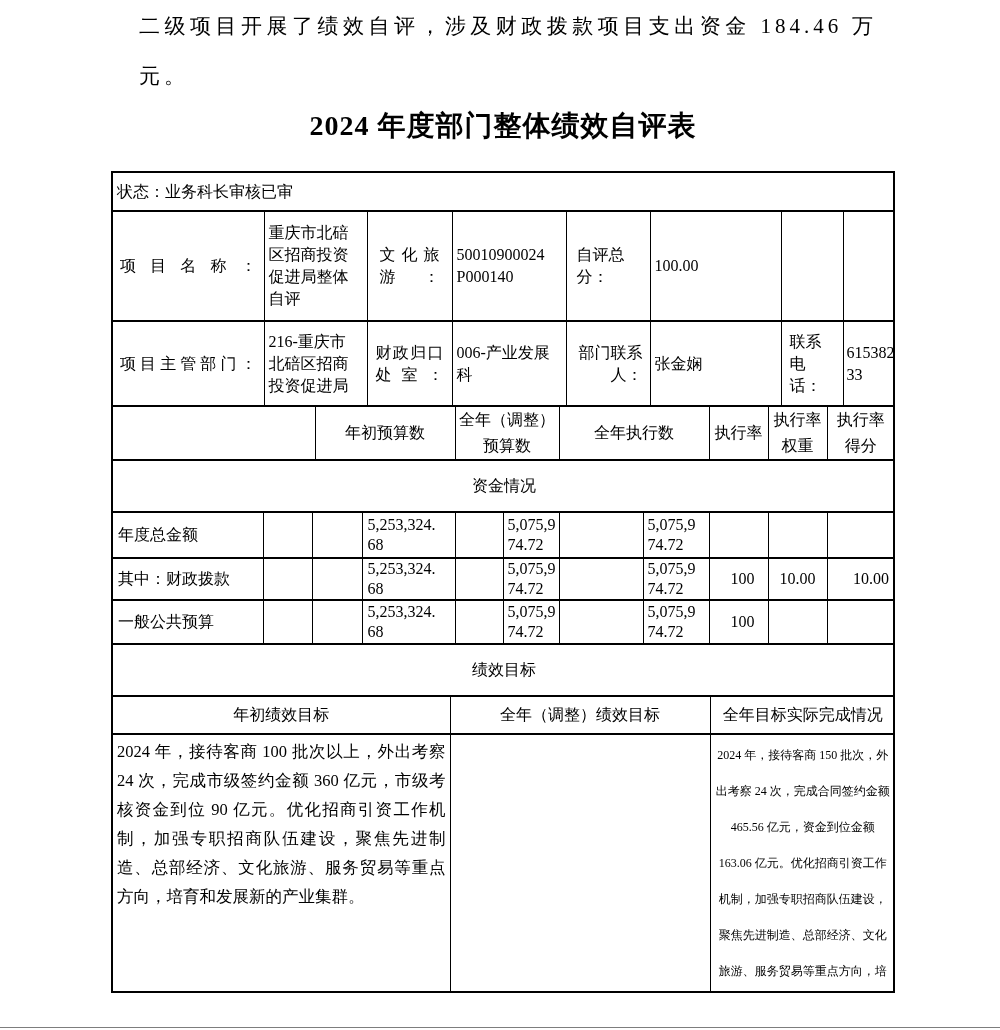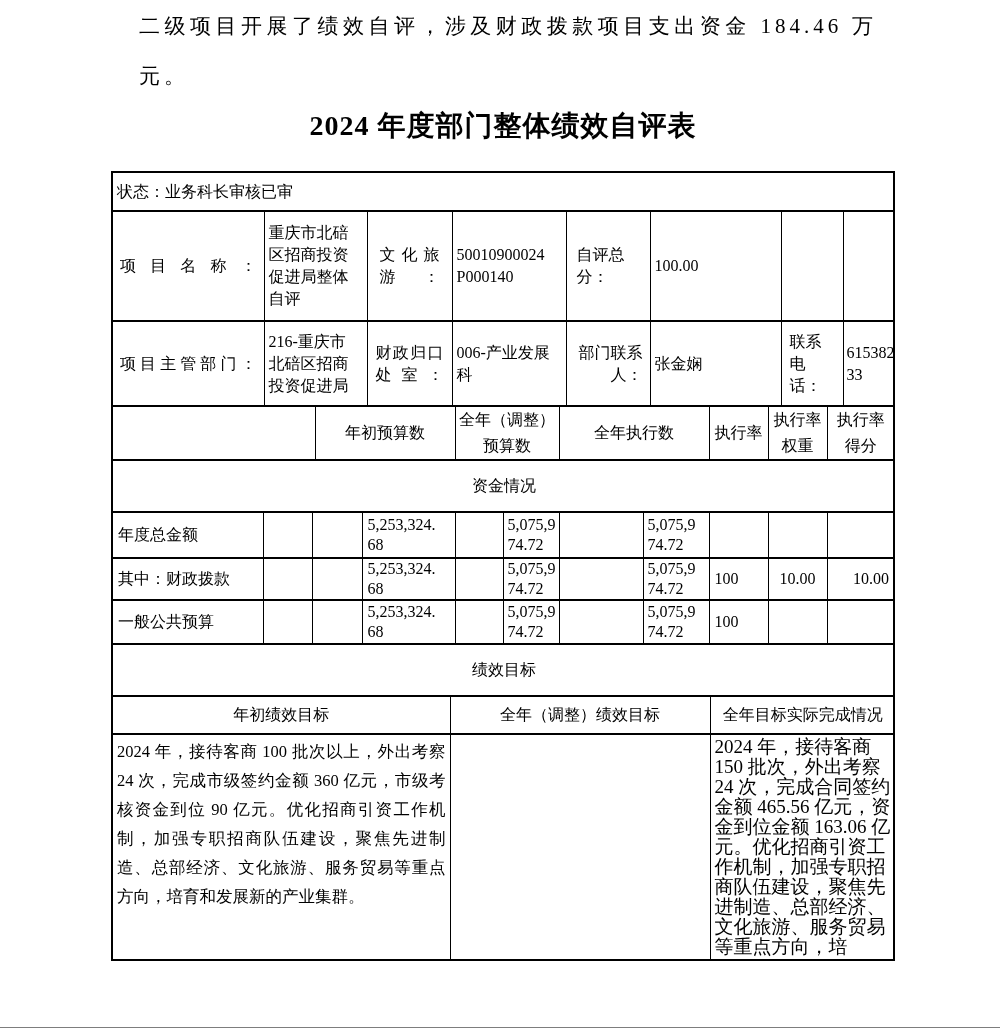--- a/index.html
+++ b/index.html
@@ -36,26 +36,26 @@
   .lab-phone{padding:0 8px;}
   .v{text-align:left;}
   .v-wrap{padding:0 9px 0 4px;}
   .v-code{padding:0 16px 0 4px;word-break:break-all;margin-top:40px;}
   .v-phone{padding:0 0 0 3px;word-break:break-all;}
   .fh{text-align:center;padding:0 2px;line-height:26px;}
   .flabel{text-align:left;padding-left:5px;}
   .n1{word-break:break-all;padding:0 17px 0 5px;line-height:20px;}
   .n2{word-break:break-all;padding:0 2px 0 4px;line-height:20px;}
   .n3{word-break:break-all;padding:0 12px 0 4px;line-height:20px;}
-  .rate{text-align:left;padding-left:5px;}
+  .rate{text-align:center;padding-left:12px;}
   .weight{text-align:center;}
   .score{text-align:right;padding-right:5px;}
   .goal td{vertical-align:top;border-bottom:none;padding:2px 4px;}
   .goal-l{line-height:29px;font-size:16.5px;text-align:justify;}
-  .goal-r{line-height:20px;font-size:19px;text-align:left;}
+  .goal-r{line-height:36px;font-size:12px;text-align:center;}
   .cutline{position:absolute;left:0;top:1027px;width:1000px;height:1px;background:#7d7d7d;}
 </style>
 </head>
 <body>
 
 <div class="page">
 
   <div class="intro">二级项目开展了绩效自评，涉及财政拨款项目支出资金 184.46 万元。</div>
 
   <div class="doc-title">2024 年度部门整体绩效自评表</div>

